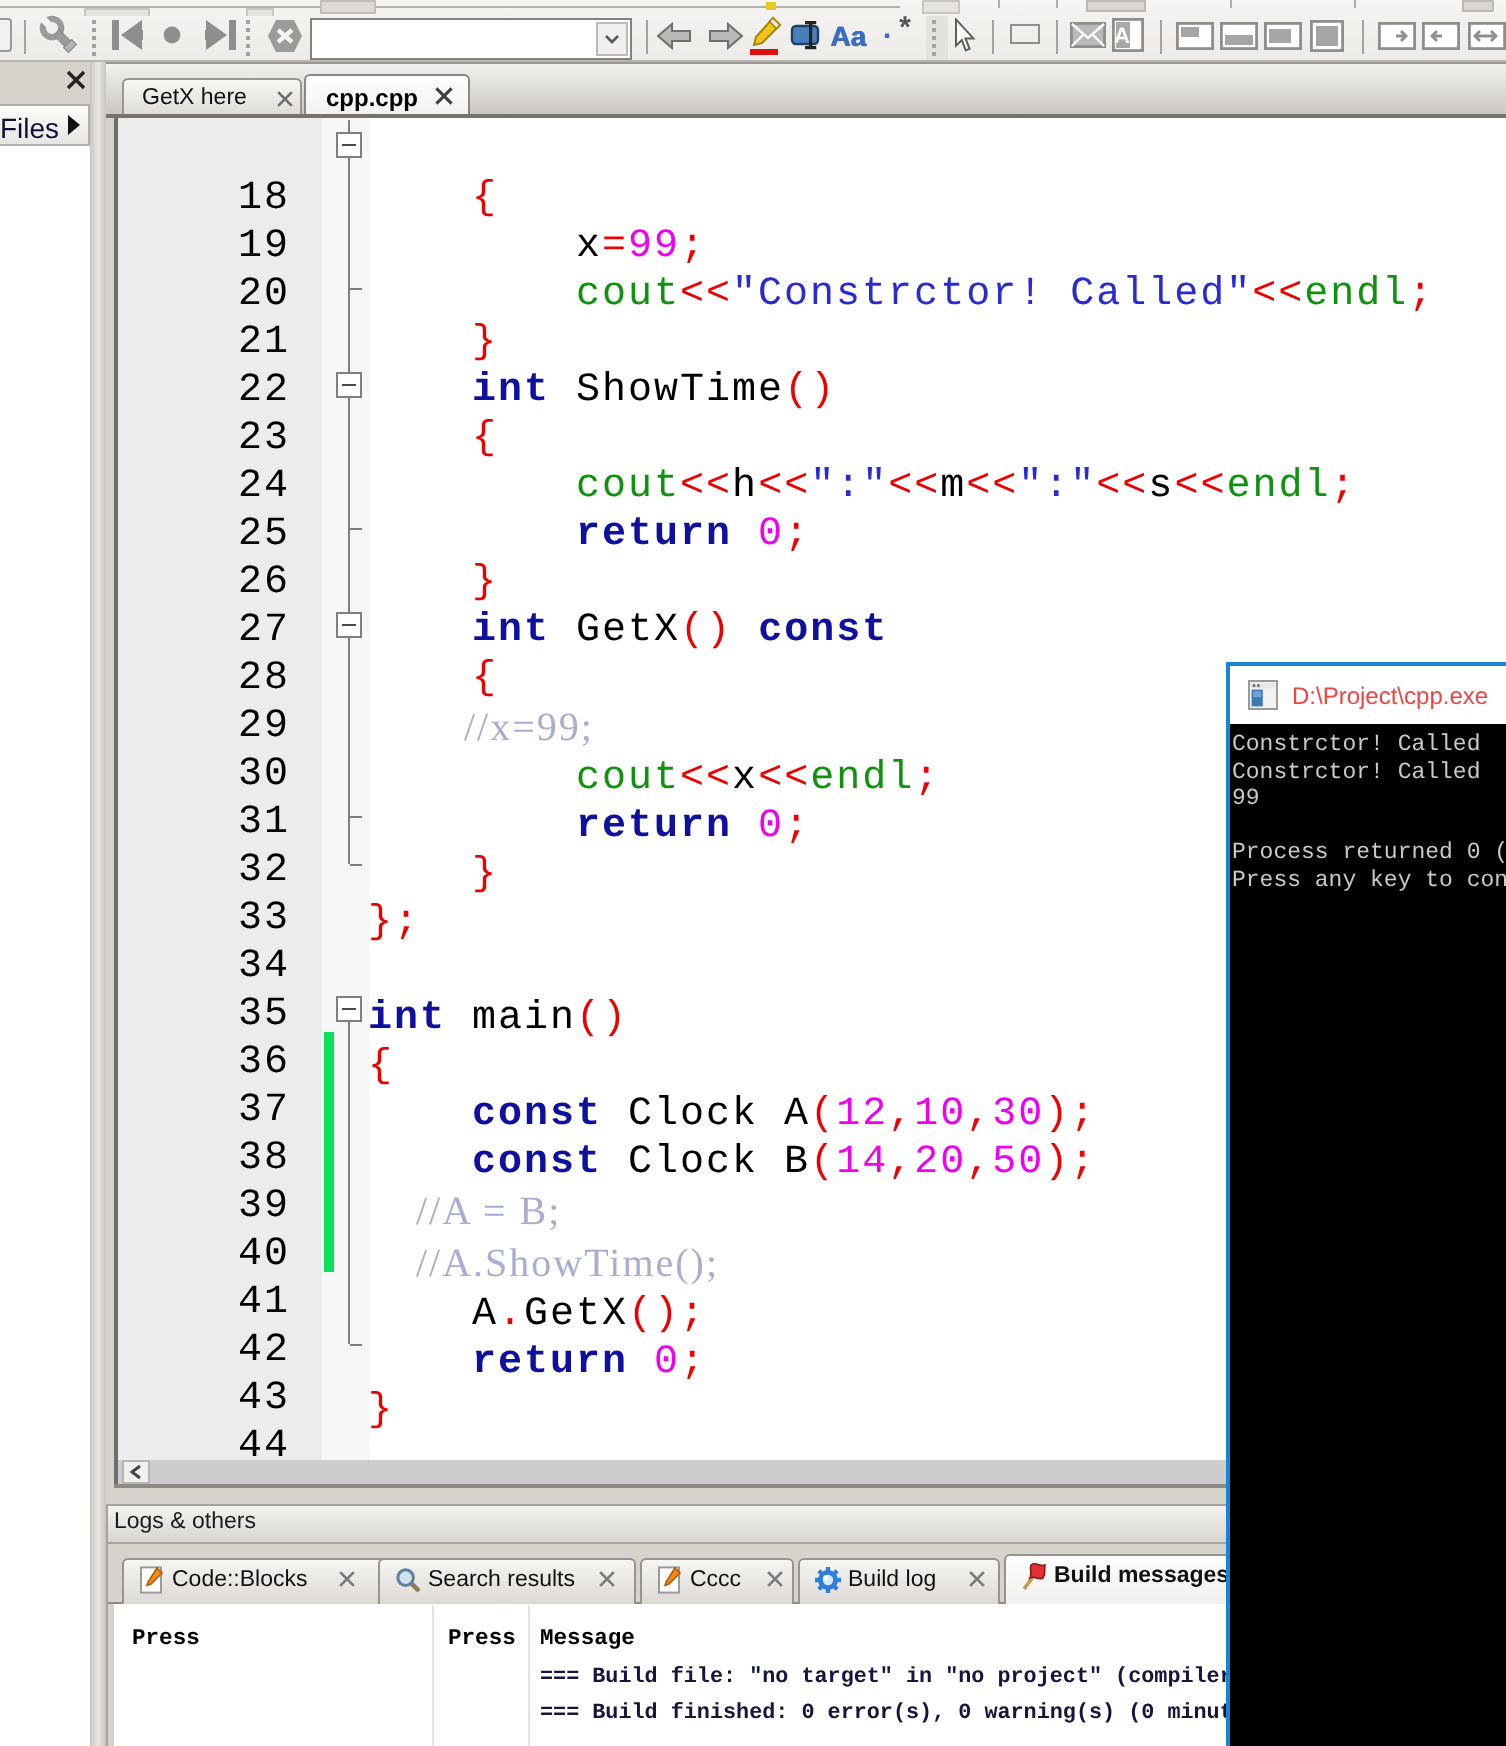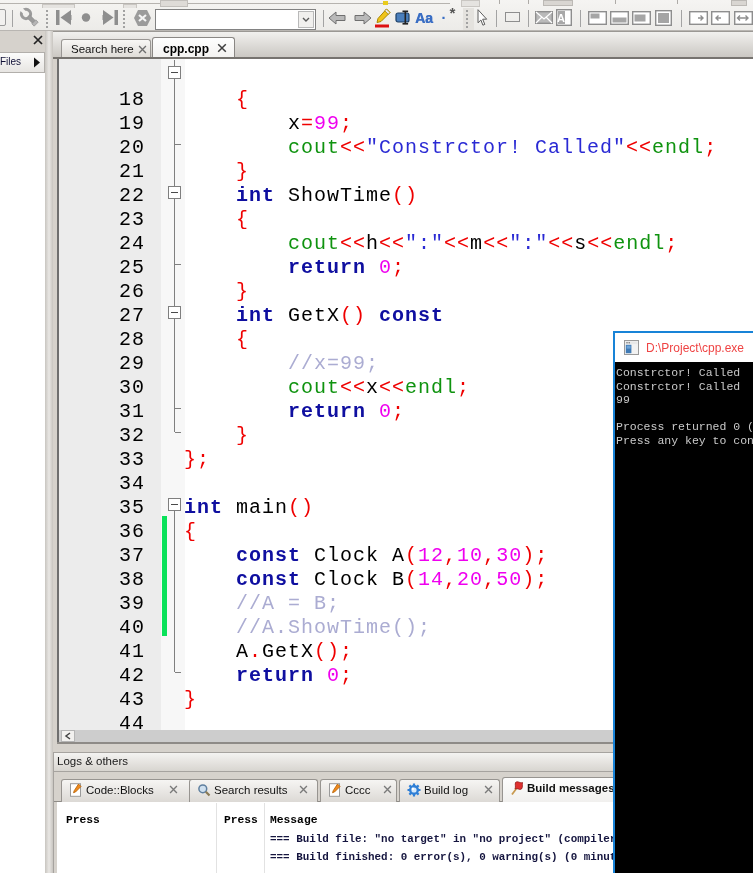--- a/index.html
+++ b/index.html
@@ -10,21 +10,21 @@
 .tk { position:absolute; width:6px; height:1px; background:#7f7f7f; }
 .fb { position:absolute; width:13px; height:13px; background:#fff; border:1px solid #7f7f7f; }
 .fb::after { content:""; position:absolute; left:2px; top:5px; width:7px; height:1px; background:#4a4a4a; }
 .code { position:absolute; font-family:"Liberation Mono",monospace; font-size:20px; letter-spacing:1px;
   line-height:24px; white-space:pre;margin-top:26px; }
 .code .k { color:#0f0fa0; font-weight:bold; }
 .code .g { color:#0f930f; font-weight:normal; }
 .code .s { color:#2a2ad4; }
 .code .n { color:#ef00ef; }
 .code .o { color:#ef0000; }
-.code .c { color:#abacd2; }
+.code .c { color:#abacd2;font-family:Liberation Serif, serif; }
 .code .p { color:#000; }
 .ltab { position:absolute; top:779px; height:23px; background:linear-gradient(#f6f5f3,#dcd9d5);
   border:1px solid #979490; border-bottom:none; border-radius:3px 3px 0 0;
   font-size:11.5px; color:#111; padding:4px 0 0 24px; }
 .ltab.act { top:777px; height:25px; background:linear-gradient(#fdfdfd,#f1f0ee); }
 .lico { position:absolute; left:7px; top:3px; }
 </style></head><body>
 
 <div style="position:absolute;left:0;top:0;width:753px;height:31px;background:linear-gradient(#f5f4f2,#ecebe8)"></div>
 <div style="position:absolute;left:0;top:30px;width:753px;height:1px;background:#b9b6b2"></div>
@@ -133,32 +133,32 @@
 <svg style="position:absolute;left:734px;top:11px" width="19" height="14" viewBox="0 0 19 14">
 <rect x="0.7" y="0.7" width="17.6" height="12.6" fill="#fff" stroke="#8e8e8e" stroke-width="1.4"></rect>
     <path d="M4 7 h10 m-8 -2.5 l-2.5 2.5 2.5 2.5 m5.5 -5 l2.5 2.5 -2.5 2.5" stroke="#8e8e8e" stroke-width="1.4" fill="none"></path>
   </svg>
 
 <div style="position:absolute;left:0;top:31px;width:45px;height:21px;background:#d6d2cc"></div>
 <svg style="position:absolute;left:32px;top:34px" width="12" height="12" viewBox="0 0 12 12">
     <path d="M2 2 L10 10 M10 2 L2 10" stroke="#222" stroke-width="1.7" fill="none"></path>
   </svg>
 <div style="position:absolute;left:0;top:52px;width:45px;height:21px;background:linear-gradient(#fcfcfb,#e7e5e2);border:1px solid #b2afab;border-left:none"></div>
-<div style="position:absolute;left:0;top:56px;font-size:10px;color:#101036">Files</div>
+<div style="position:absolute;left:0;top:56px;font-size:14px;color:#101036">Files</div>
 <svg style="position:absolute;left:33px;top:57px" width="8" height="11" viewBox="0 0 8 11">
     <path d="M1 0.5 L7 5.5 L1 10.5 Z" fill="#111"></path>
   </svg>
 <div style="position:absolute;left:0;top:73px;width:45px;height:800px;background:#fff"></div>
 
 <div style="position:absolute;left:45px;top:31px;width:8px;height:842px;background:linear-gradient(90deg,#c8c5c0,#e9e7e4,#c8c5c0)"></div>
 
 <div style="position:absolute;left:53px;top:31px;width:700px;height:27px;background:linear-gradient(#f3f2f0,#c9c6c1)"></div>
 <div style="position:absolute;left:53px;top:31px;width:700px;height:1px;background:#9b9894"></div>
 <div style="position:absolute;left:61px;top:39px;width:90px;height:19px;background:linear-gradient(#f8f7f5,#dedbd6);border:1px solid #999693;border-bottom:none;border-radius:3px 3px 0 0"></div>
-<div style="position:absolute;left:71px;top:43px;font-size:11.5px;color:#111">Search here</div>
+<div style="position:absolute;left:71px;top:43px;font-size:11.5px;color:#111">GetX here</div>
 <svg style="position:absolute;left:138px;top:45px" width="9" height="9" viewBox="0 0 10 10">
     <path d="M1.2 1.2 L8.8 8.8 M8.8 1.2 L1.2 8.8" stroke="#6f6f6f" stroke-width="1.5" fill="none"></path>
   </svg>
 <div style="position:absolute;left:152px;top:37px;width:83px;height:21px;background:linear-gradient(#fefefe,#f3f2f0);border:1px solid #8a8784;border-bottom:none;border-radius:3px 3px 0 0"></div>
 <div style="position:absolute;left:163px;top:42px;font-size:12px;font-weight:bold;color:#000">cpp.cpp</div>
 <svg style="position:absolute;left:217px;top:43px" width="10" height="10" viewBox="0 0 10 10">
     <path d="M1.2 1.2 L8.8 8.8 M8.8 1.2 L1.2 8.8" stroke="#3f3f3f" stroke-width="1.5" fill="none"></path>
   </svg>
 <div style="position:absolute;left:53px;top:57px;width:700px;height:2px;background:#76736f"></div>
 

